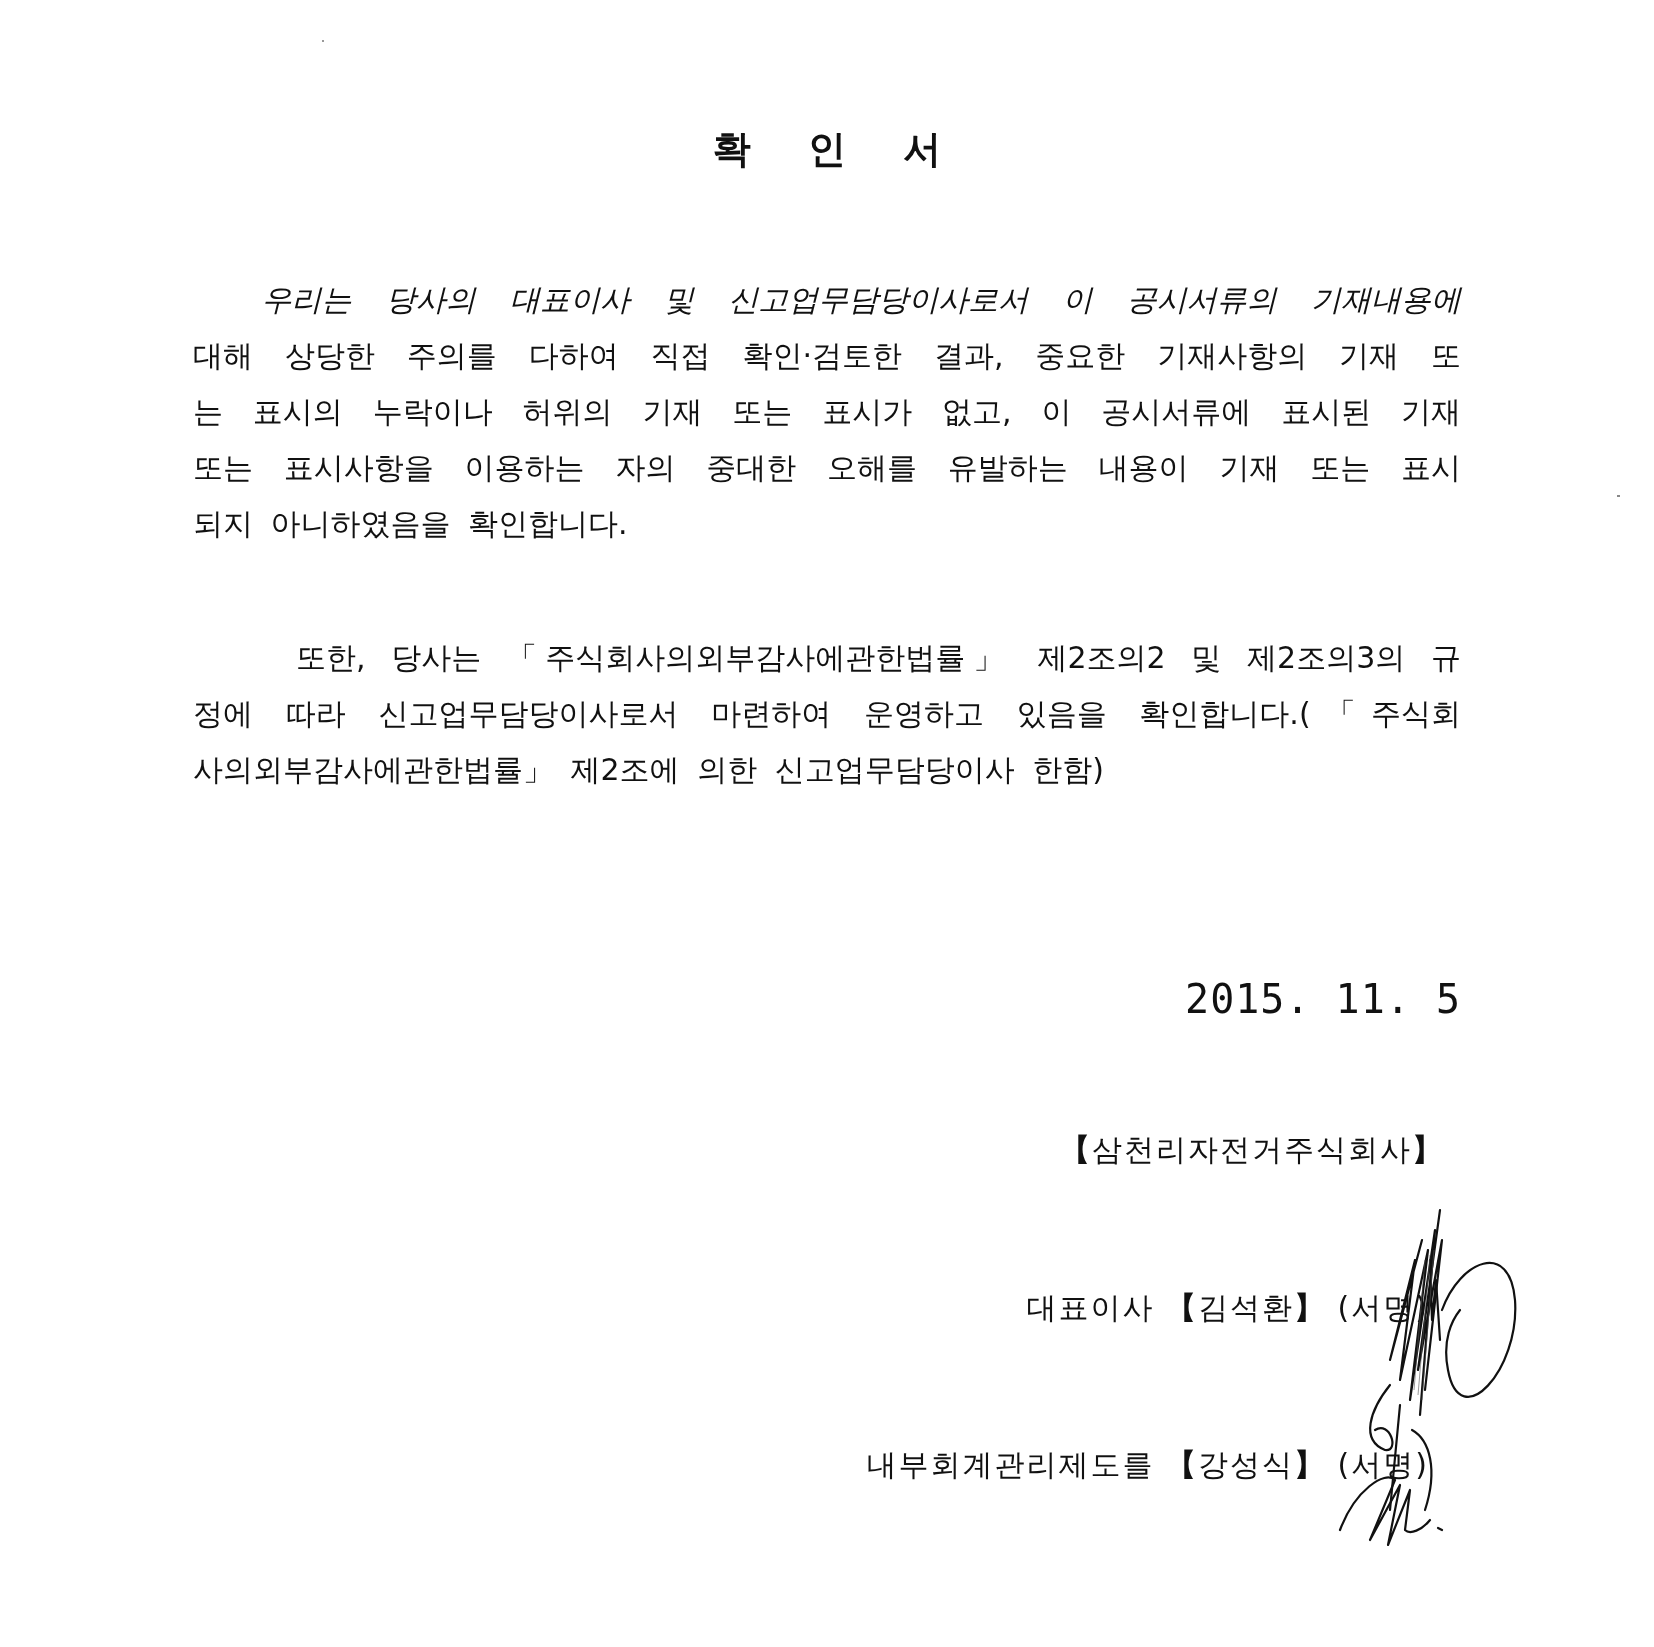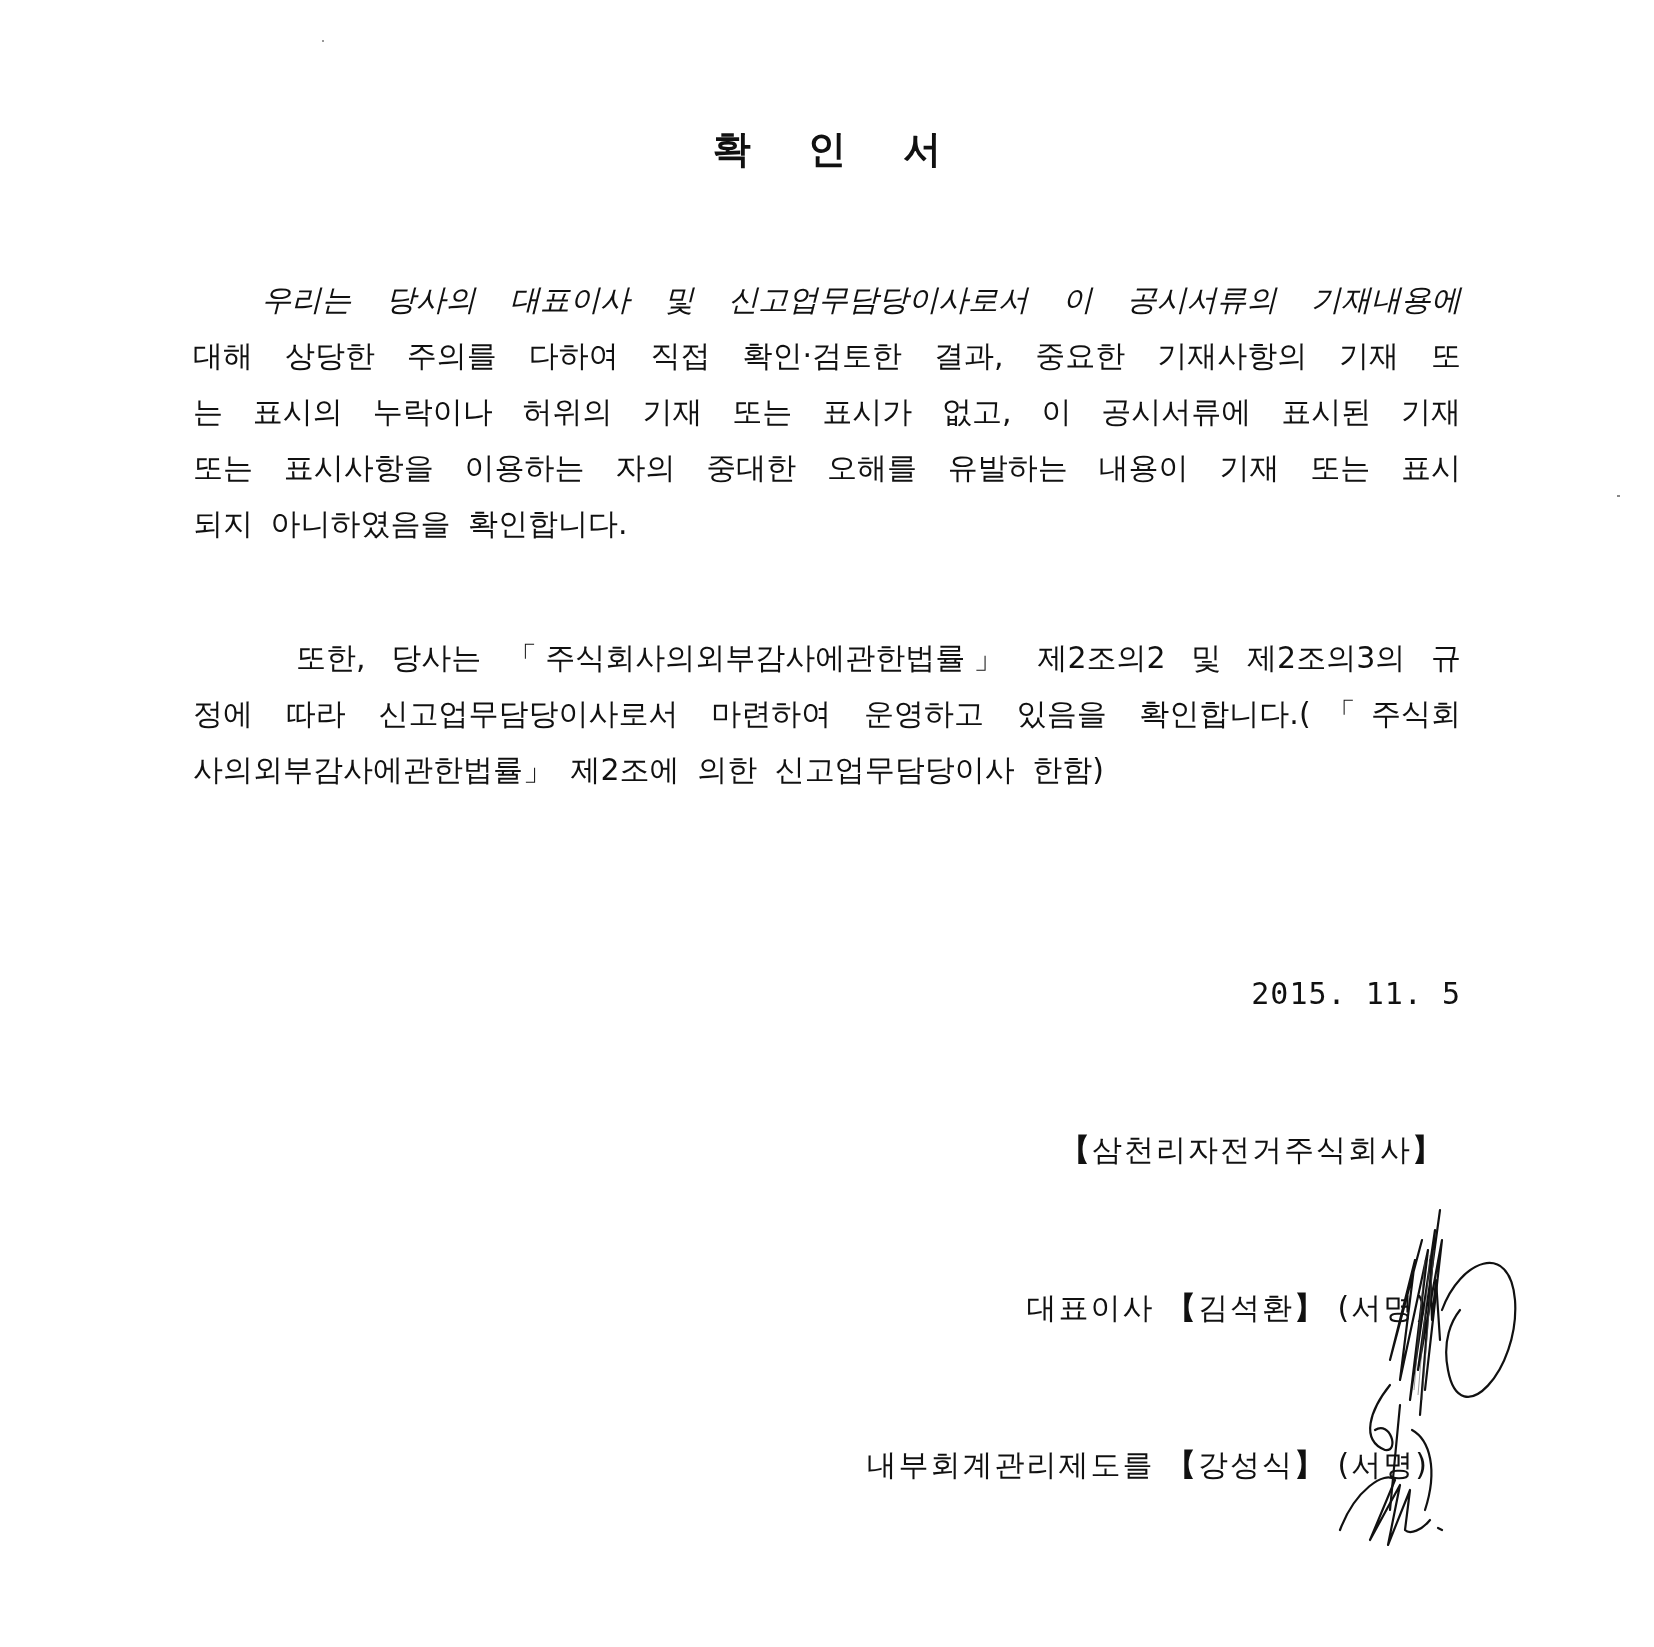--- a/index.html
+++ b/index.html
@@ -59,21 +59,21 @@
     }
     .para .line.last {
       text-align-last: left;
     }
     .p1 { top: 272px; }
     .p2 { top: 630px; }
     .date {
       position: absolute;
       top: 976px;
       right: 193px;
-      font-size: 30px;
+      font-size: 40px;
       letter-spacing: 1px;
       font-family: "DejaVu Sans Mono", "Liberation Mono", monospace;
     }
     .company {
       position: absolute;
       top: 1130px;
       right: 210px;
       font-size: 30px;
       letter-spacing: 2px;
     }

